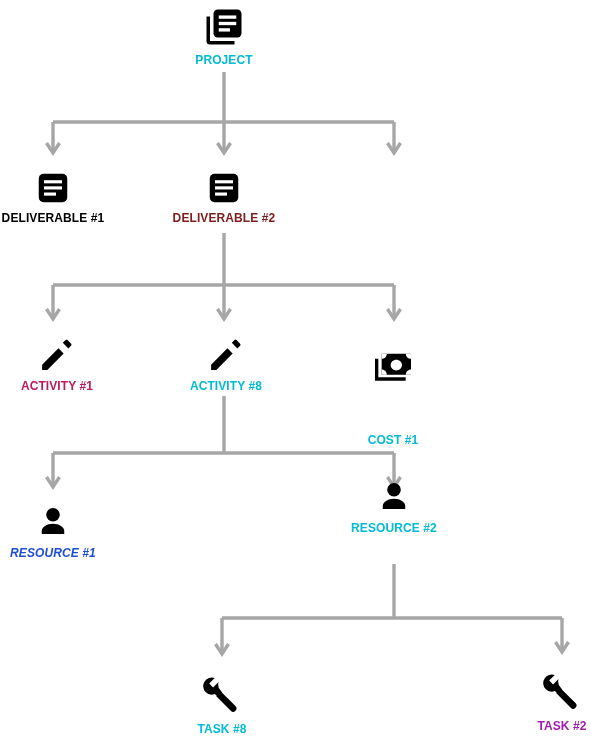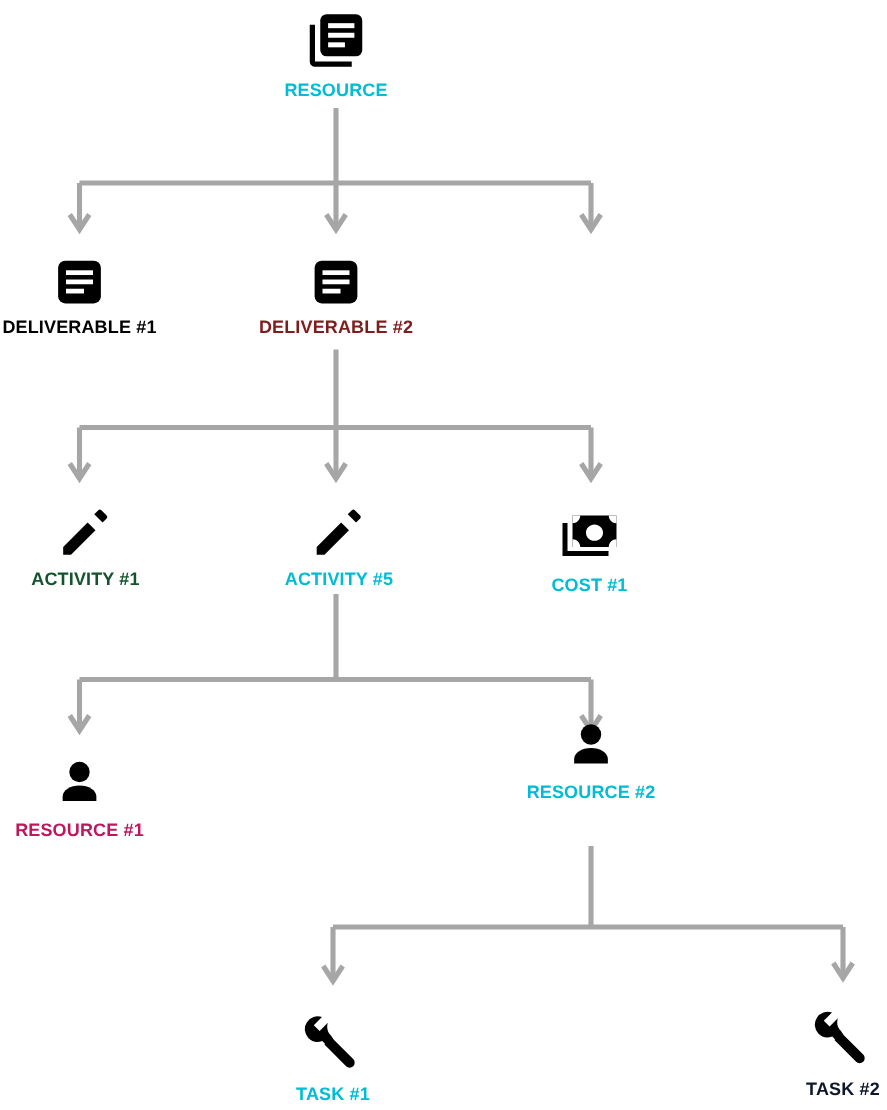--- a/index.html
+++ b/index.html
@@ -112,21 +112,21 @@
   <div class="node" style="left:224px; top:6px;">
     <span class="icon-wrap">
       <svg class="glyph" width="42" height="42" viewBox="0 0 24 24" fill="#000000" aria-hidden="true">
         <path d="M4 6H2v14a2 2 0 0 0 2 2h14v-2H4V6z"></path>
         <rect x="6" y="2" width="16" height="16" rx="2.4"></rect>
         <rect x="9" y="5.4" width="10" height="1.9" fill="#ffffff"></rect>
         <rect x="9" y="9.05" width="10" height="1.9" fill="#ffffff"></rect>
         <rect x="9" y="12.7" width="6.4" height="1.9" fill="#ffffff"></rect>
       </svg>
     </span>
-    <span class="node-label" style="color: rgb(0, 188, 212);">RESOURCE</span>
+    <span class="node-label" style="color: rgb(0, 188, 212);">PROJECT</span>
   </div>
 
   <div class="node" style="left:53px; top:170px;">
     <span class="icon-wrap">
       <svg class="glyph" width="36" height="36" viewBox="0 0 24 24" fill="#000000" aria-hidden="true">
         <rect x="2.5" y="2.5" width="19" height="19" rx="3.2"></rect>
         <rect x="6" y="6.8" width="12" height="2.1" fill="#ffffff"></rect>
         <rect x="6" y="10.9" width="12" height="2.1" fill="#ffffff"></rect>
         <rect x="6" y="15" width="8" height="2.1" fill="#ffffff"></rect>
       </svg>
@@ -147,77 +147,77 @@
   </div>
 
 
   <div class="node" style="left:57px; top:336px;">
     <span class="icon-wrap">
       <svg class="glyph" width="38" height="38" viewBox="0 0 24 24" fill="#000000" aria-hidden="true">
         <path d="M2.6 18.1v3.3h3.3L16.2 11.1l-3.3-3.3L2.6 18.1z"></path>
         <path d="M20.9 6.1c.35-.35.35-.92 0-1.27l-2.23-2.23a.9.9 0 0 0-1.27 0l-1.72 1.72 3.5 3.5 1.72-1.72z"></path>
       </svg>
     </span>
-    <span class="node-label" style="color: #14532d;">ACTIVITY #1</span>
+    <span class="node-label" style="color: #be185d;">ACTIVITY #1</span>
   </div>
 
   <div class="node" style="left:226px; top:336px;">
     <span class="icon-wrap">
       <svg class="glyph" width="38" height="38" viewBox="0 0 24 24" fill="#000000" aria-hidden="true">
         <path d="M2.6 18.1v3.3h3.3L16.2 11.1l-3.3-3.3L2.6 18.1z"></path>
         <path d="M20.9 6.1c.35-.35.35-.92 0-1.27l-2.23-2.23a.9.9 0 0 0-1.27 0l-1.72 1.72 3.5 3.5 1.72-1.72z"></path>
       </svg>
     </span>
-    <span class="node-label" style="color: rgb(0, 188, 212);">ACTIVITY #5</span>
-  </div>
-
-  <div class="node" style="left:393px; top:338px;">
+    <span class="node-label" style="color: rgb(0, 188, 212);">ACTIVITY #8</span>
+  </div>
+
+  <div class="node" style="left:393px; top:348px;gap:40px;">
     <span class="icon-wrap">
       <svg class="glyph" width="40" height="40" viewBox="0 0 24 24" fill="#000000" aria-hidden="true">
         <path d="M3.2 6.4H1.2v13.2h18.4v-2H3.2V6.4z"></path>
         <path d="M22.8 3.4H5.2v12.6h17.6V3.4zM14 13.5c-1.9 0-3.4-1.45-3.4-3.25S12.1 7 14 7s3.4 1.45 3.4 3.25S15.9 13.5 14 13.5z"></path>
         <path d="M5.2 3.4h3.1c0 1.7-1.39 3.1-3.1 3.1V3.4zM22.8 3.4h-3.1c0 1.7 1.39 3.1 3.1 3.1V3.4zM5.2 16h3.1c0-1.7-1.39-3.1-3.1-3.1V16zM22.8 16h-3.1c0-1.7 1.39-3.1 3.1-3.1V16z" fill="#ffffff"></path>
       </svg>
     </span>
     <span class="node-label" style="color: rgb(0, 188, 212);">COST #1</span>
   </div>
 
   <div class="node" style="left:53px; top:503px;">
     <span class="icon-wrap">
       <svg class="glyph" width="38" height="38" viewBox="0 0 24 24" fill="#000000" aria-hidden="true">
         <circle cx="12" cy="7.4" r="4.3"></circle>
         <path d="M12 13.1c-3.9 0-7.1 2.05-7.1 4.6v1.9h14.2v-1.9c0-2.55-3.2-4.6-7.1-4.6z"></path>
       </svg>
     </span>
-    <span class="node-label" style="color: #be185d;">RESOURCE #1</span>
+    <span class="node-label" style="color: #1d4ed8; font-style: italic;">RESOURCE #1</span>
   </div>
 
   <div class="node" style="left:394px; top:478px;">
     <span class="icon-wrap">
       <svg class="glyph" width="38" height="38" viewBox="0 0 24 24" fill="#000000" aria-hidden="true">
         <circle cx="12" cy="7.4" r="4.3"></circle>
         <path d="M12 13.1c-3.9 0-7.1 2.05-7.1 4.6v1.9h14.2v-1.9c0-2.55-3.2-4.6-7.1-4.6z"></path>
       </svg>
     </span>
     <span class="node-label" style="color: rgb(0, 188, 212);">RESOURCE #2</span>
   </div>
 
   <div class="node" style="left:222px; top:675px;">
     <span class="icon-wrap">
       <svg class="glyph" width="42" height="42" viewBox="0 0 24 24" fill="#000000" aria-hidden="true">
         <path d="M9.83 7.2a4.9 4.9 0 0 1-1.2-4.85L5.5 5.48 3.28 3.26 6.4.14a4.9 4.9 0 0 0-5.2 7.98 4.9 4.9 0 0 0 5.3 1.12l1.8 1.8 2.45-2.45-0.92-1.39z" transform="translate(1.4,1.6)"></path>
         <path d="M7.35 10.6l8.25 8.25a1.9 1.9 0 0 0 2.7 0 1.9 1.9 0 0 0 0-2.7L10.05 7.9 7.35 10.6z" transform="translate(1.4,1.6)"></path>
       </svg>
     </span>
-    <span class="node-label" style="color: rgb(0, 188, 212);">TASK #1</span>
+    <span class="node-label" style="color: rgb(0, 188, 212);">TASK #8</span>
   </div>
 
   <div class="node clip-right" style="left:562px; top:672px;">
     <span class="icon-wrap">
       <svg class="glyph" width="42" height="42" viewBox="0 0 24 24" fill="#000000" aria-hidden="true">
         <path d="M9.83 7.2a4.9 4.9 0 0 1-1.2-4.85L5.5 5.48 3.28 3.26 6.4.14a4.9 4.9 0 0 0-5.2 7.98 4.9 4.9 0 0 0 5.3 1.12l1.8 1.8 2.45-2.45-0.92-1.39z" transform="translate(1.4,1.6)"></path>
         <path d="M7.35 10.6l8.25 8.25a1.9 1.9 0 0 0 2.7 0 1.9 1.9 0 0 0 0-2.7L10.05 7.9 7.35 10.6z" transform="translate(1.4,1.6)"></path>
       </svg>
     </span>
-    <span class="node-label" style="color: #0f172a;">TASK #2</span>
+    <span class="node-label" style="color: #a21caf;">TASK #2</span>
   </div>
 
 </div>
 
 </body></html>

